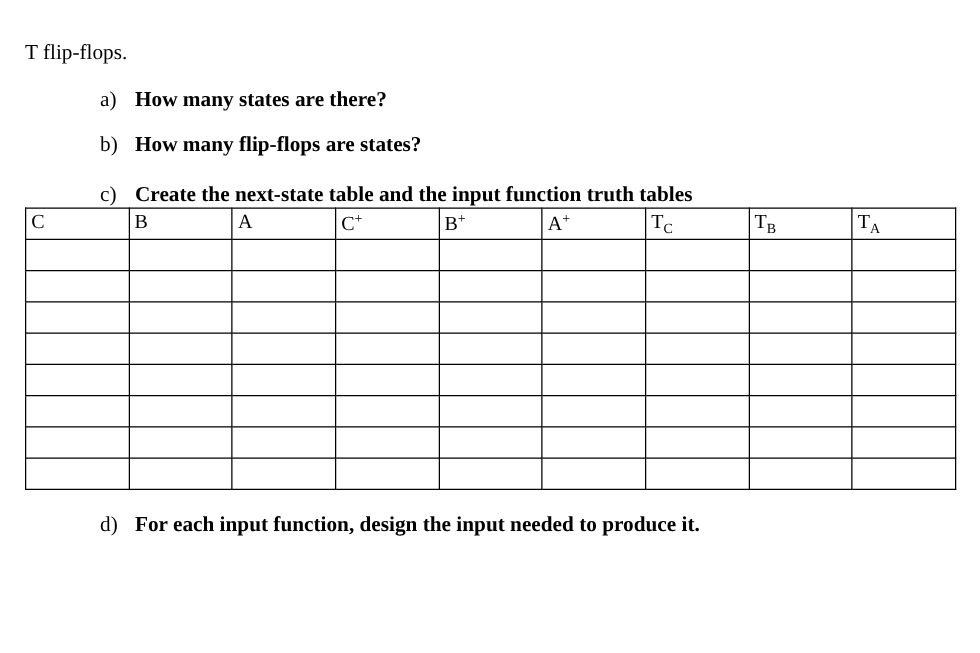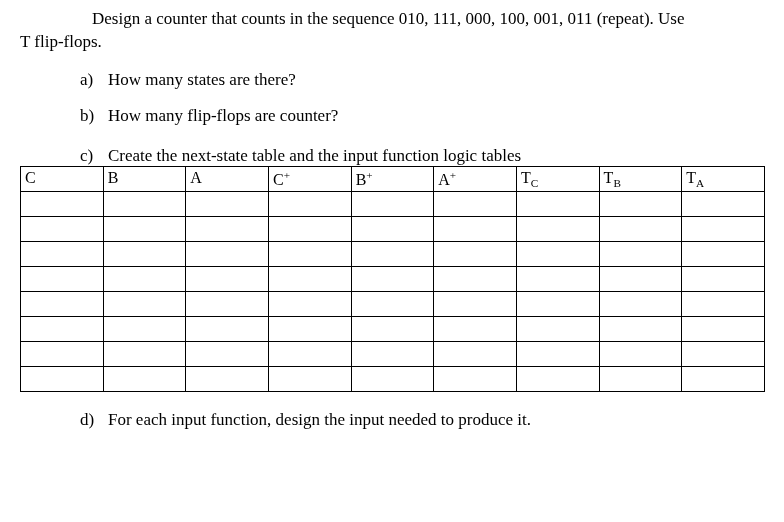--- a/index.html
+++ b/index.html
@@ -31,20 +31,21 @@
     .question-item {
       margin-bottom: 16px;
       display: flex;
     }
     .question-label {
       width: 28px;
       flex-shrink: 0;
     }
     .question-text {
       flex: 1;
+      font-weight: bold;
     }
     .question-c {
       margin-left: 60px;
       margin-bottom: 0;
       display: flex;
     }
     table {
       border-collapse: collapse;
       width: 745px;
       margin-bottom: 18px;
@@ -71,38 +72,38 @@
     }
     .question-d {
       margin-left: 60px;
       display: flex;
     }
   </style>
 </head>
 <body>
 
 <div class="intro-text">
-  <span class="intro-indent"></span><span>Design a counter that counts in the sequence  010, 111, 000, 100, 001, 011 (repeat). Use</span><br>
+  <span class="intro-indent"></span><br>
   <span>T flip-flops.</span>
 </div>
 
 <div class="question-list">
   <div class="question-item">
     <span class="question-label">a)</span>
     <span class="question-text">How many states are there?</span>
   </div>
   <div class="question-item">
     <span class="question-label">b)</span>
-    <span class="question-text">How many flip-flops are counter?</span>
+    <span class="question-text">How many flip-flops are states?</span>
   </div>
 </div>
 
 <div class="question-c">
   <span class="question-label">c)</span>
-  <span class="question-text">Create the next-state table and the input function logic tables</span>
+  <span class="question-text">Create the next-state table and the input function truth tables</span>
 </div>
 
 <table>
   <tbody>
       <tr>
     <th class="col">C</th>
     <th class="col">B</th>
     <th class="col">A</th>
     <th class="col"><span>C</span><sup>+</sup></th>
     <th class="col"><span>B</span><sup>+</sup></th>

